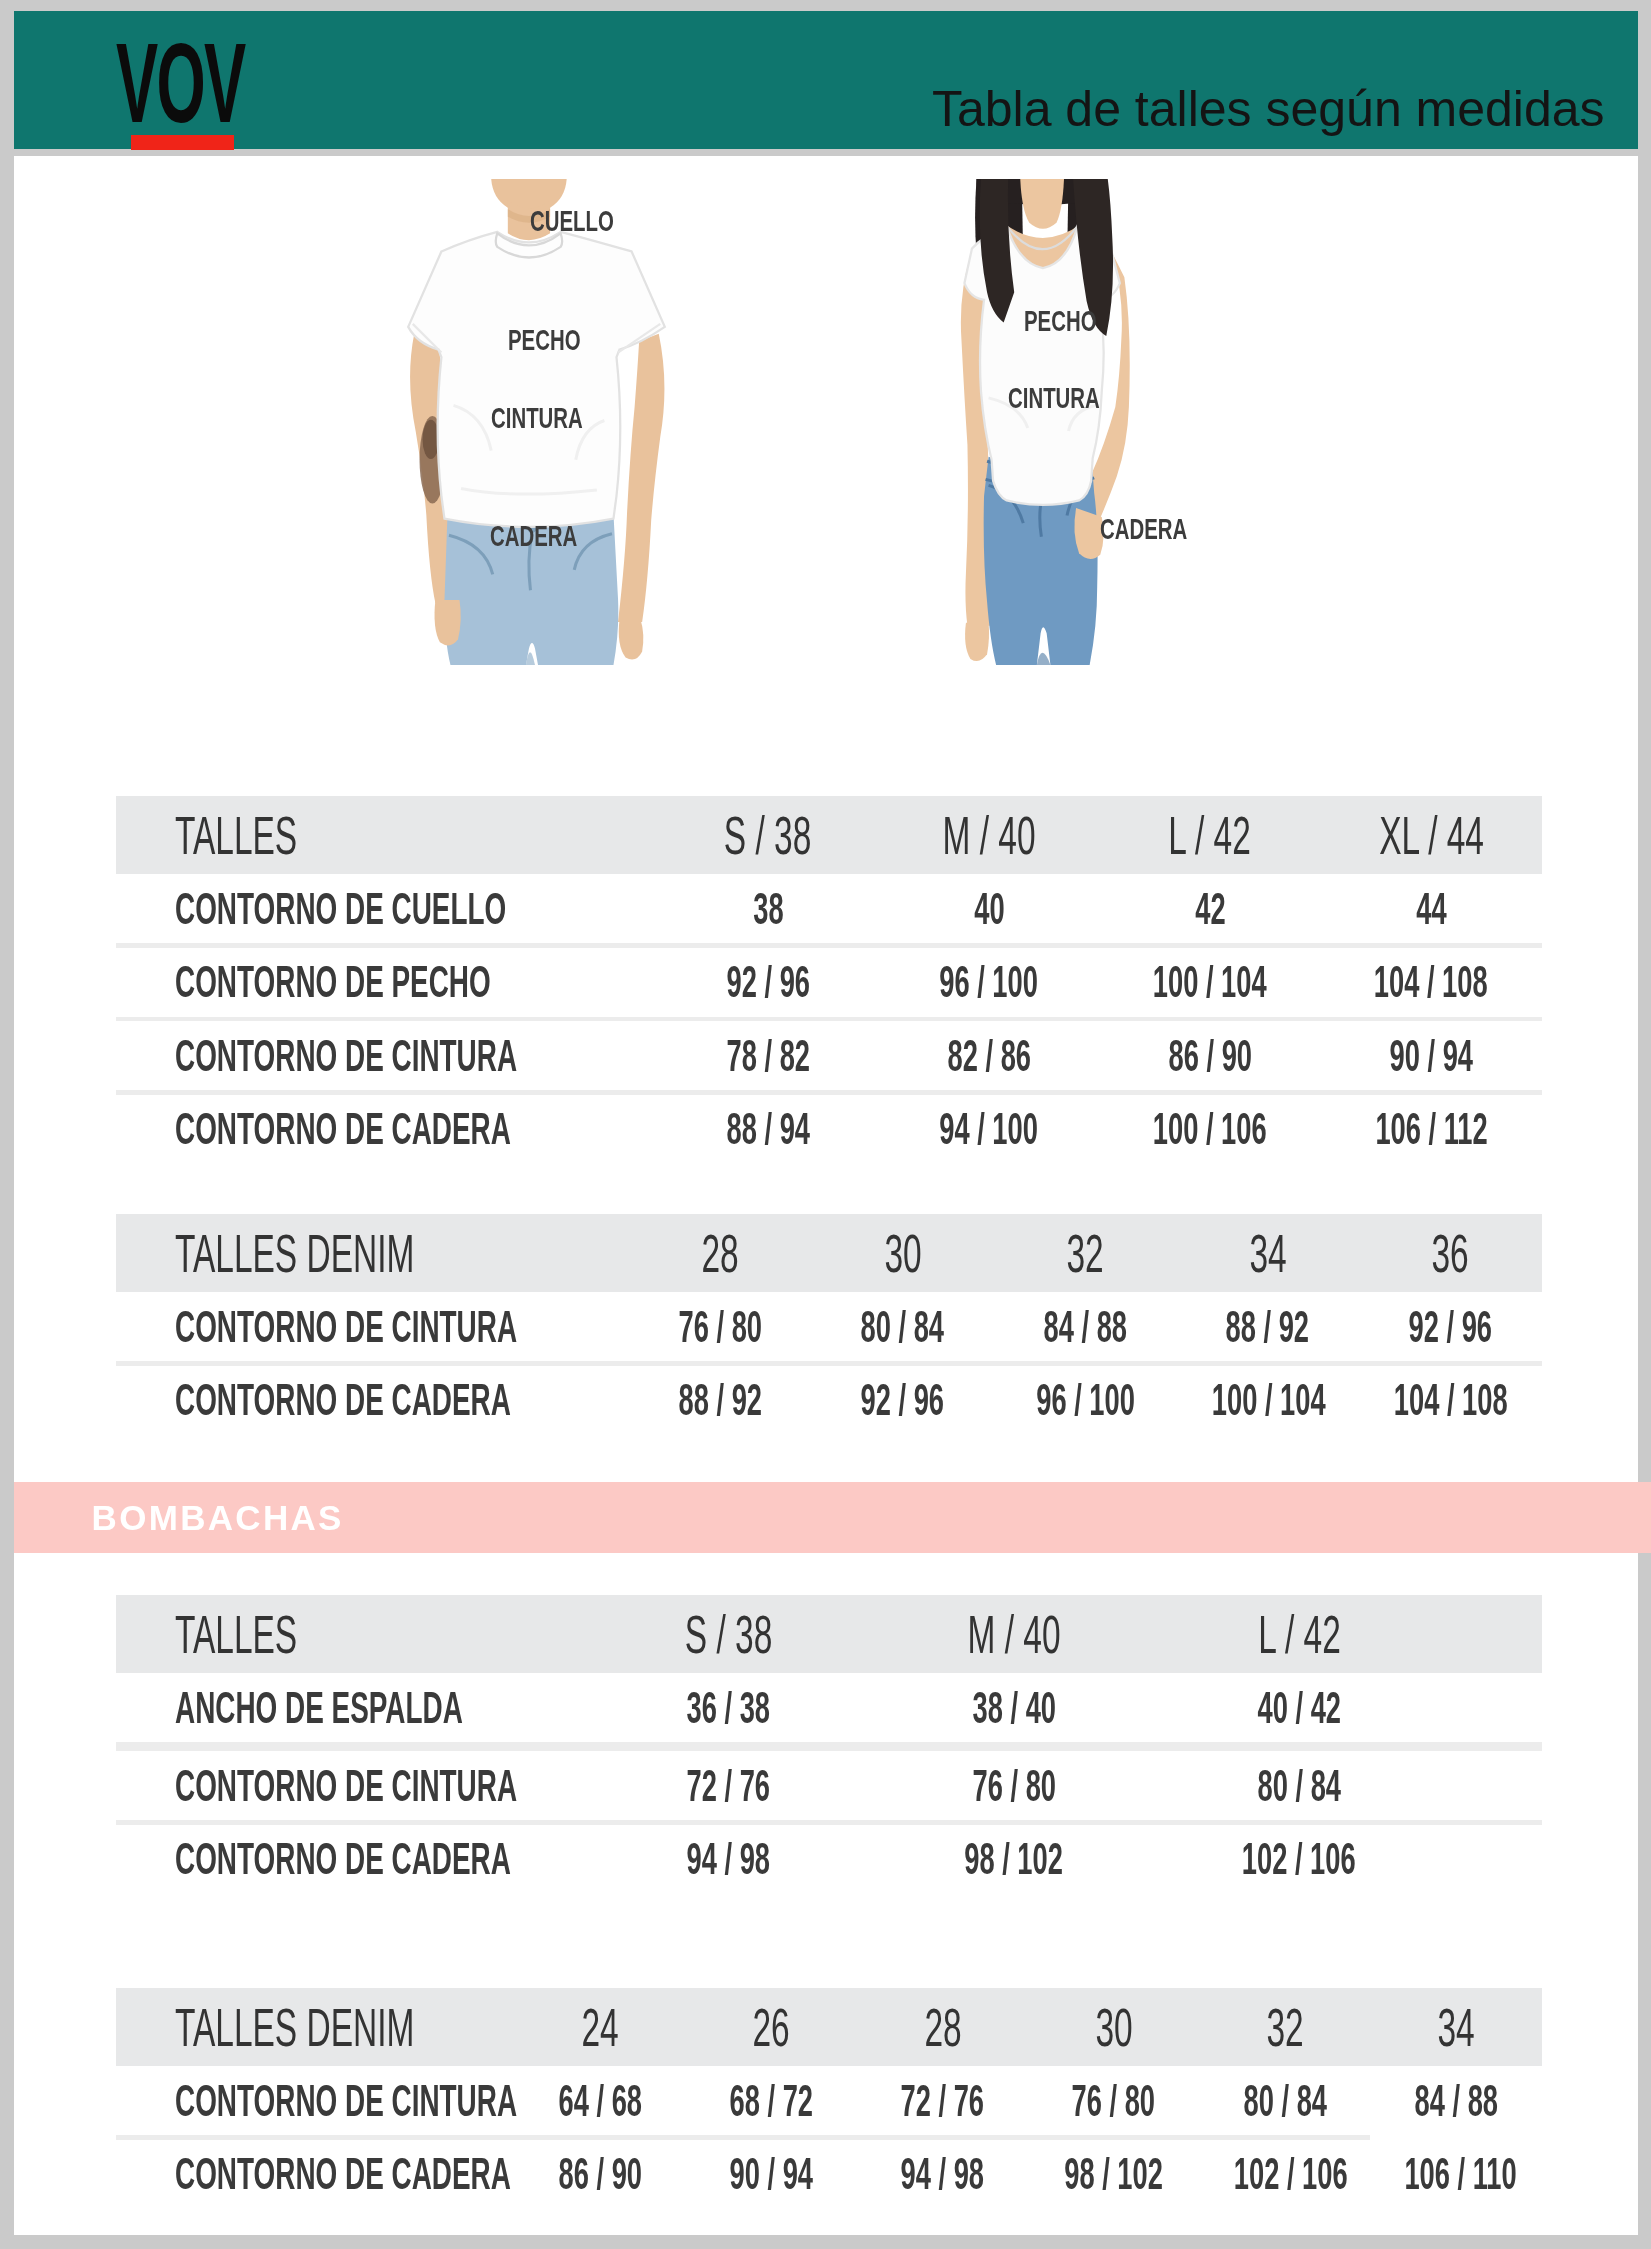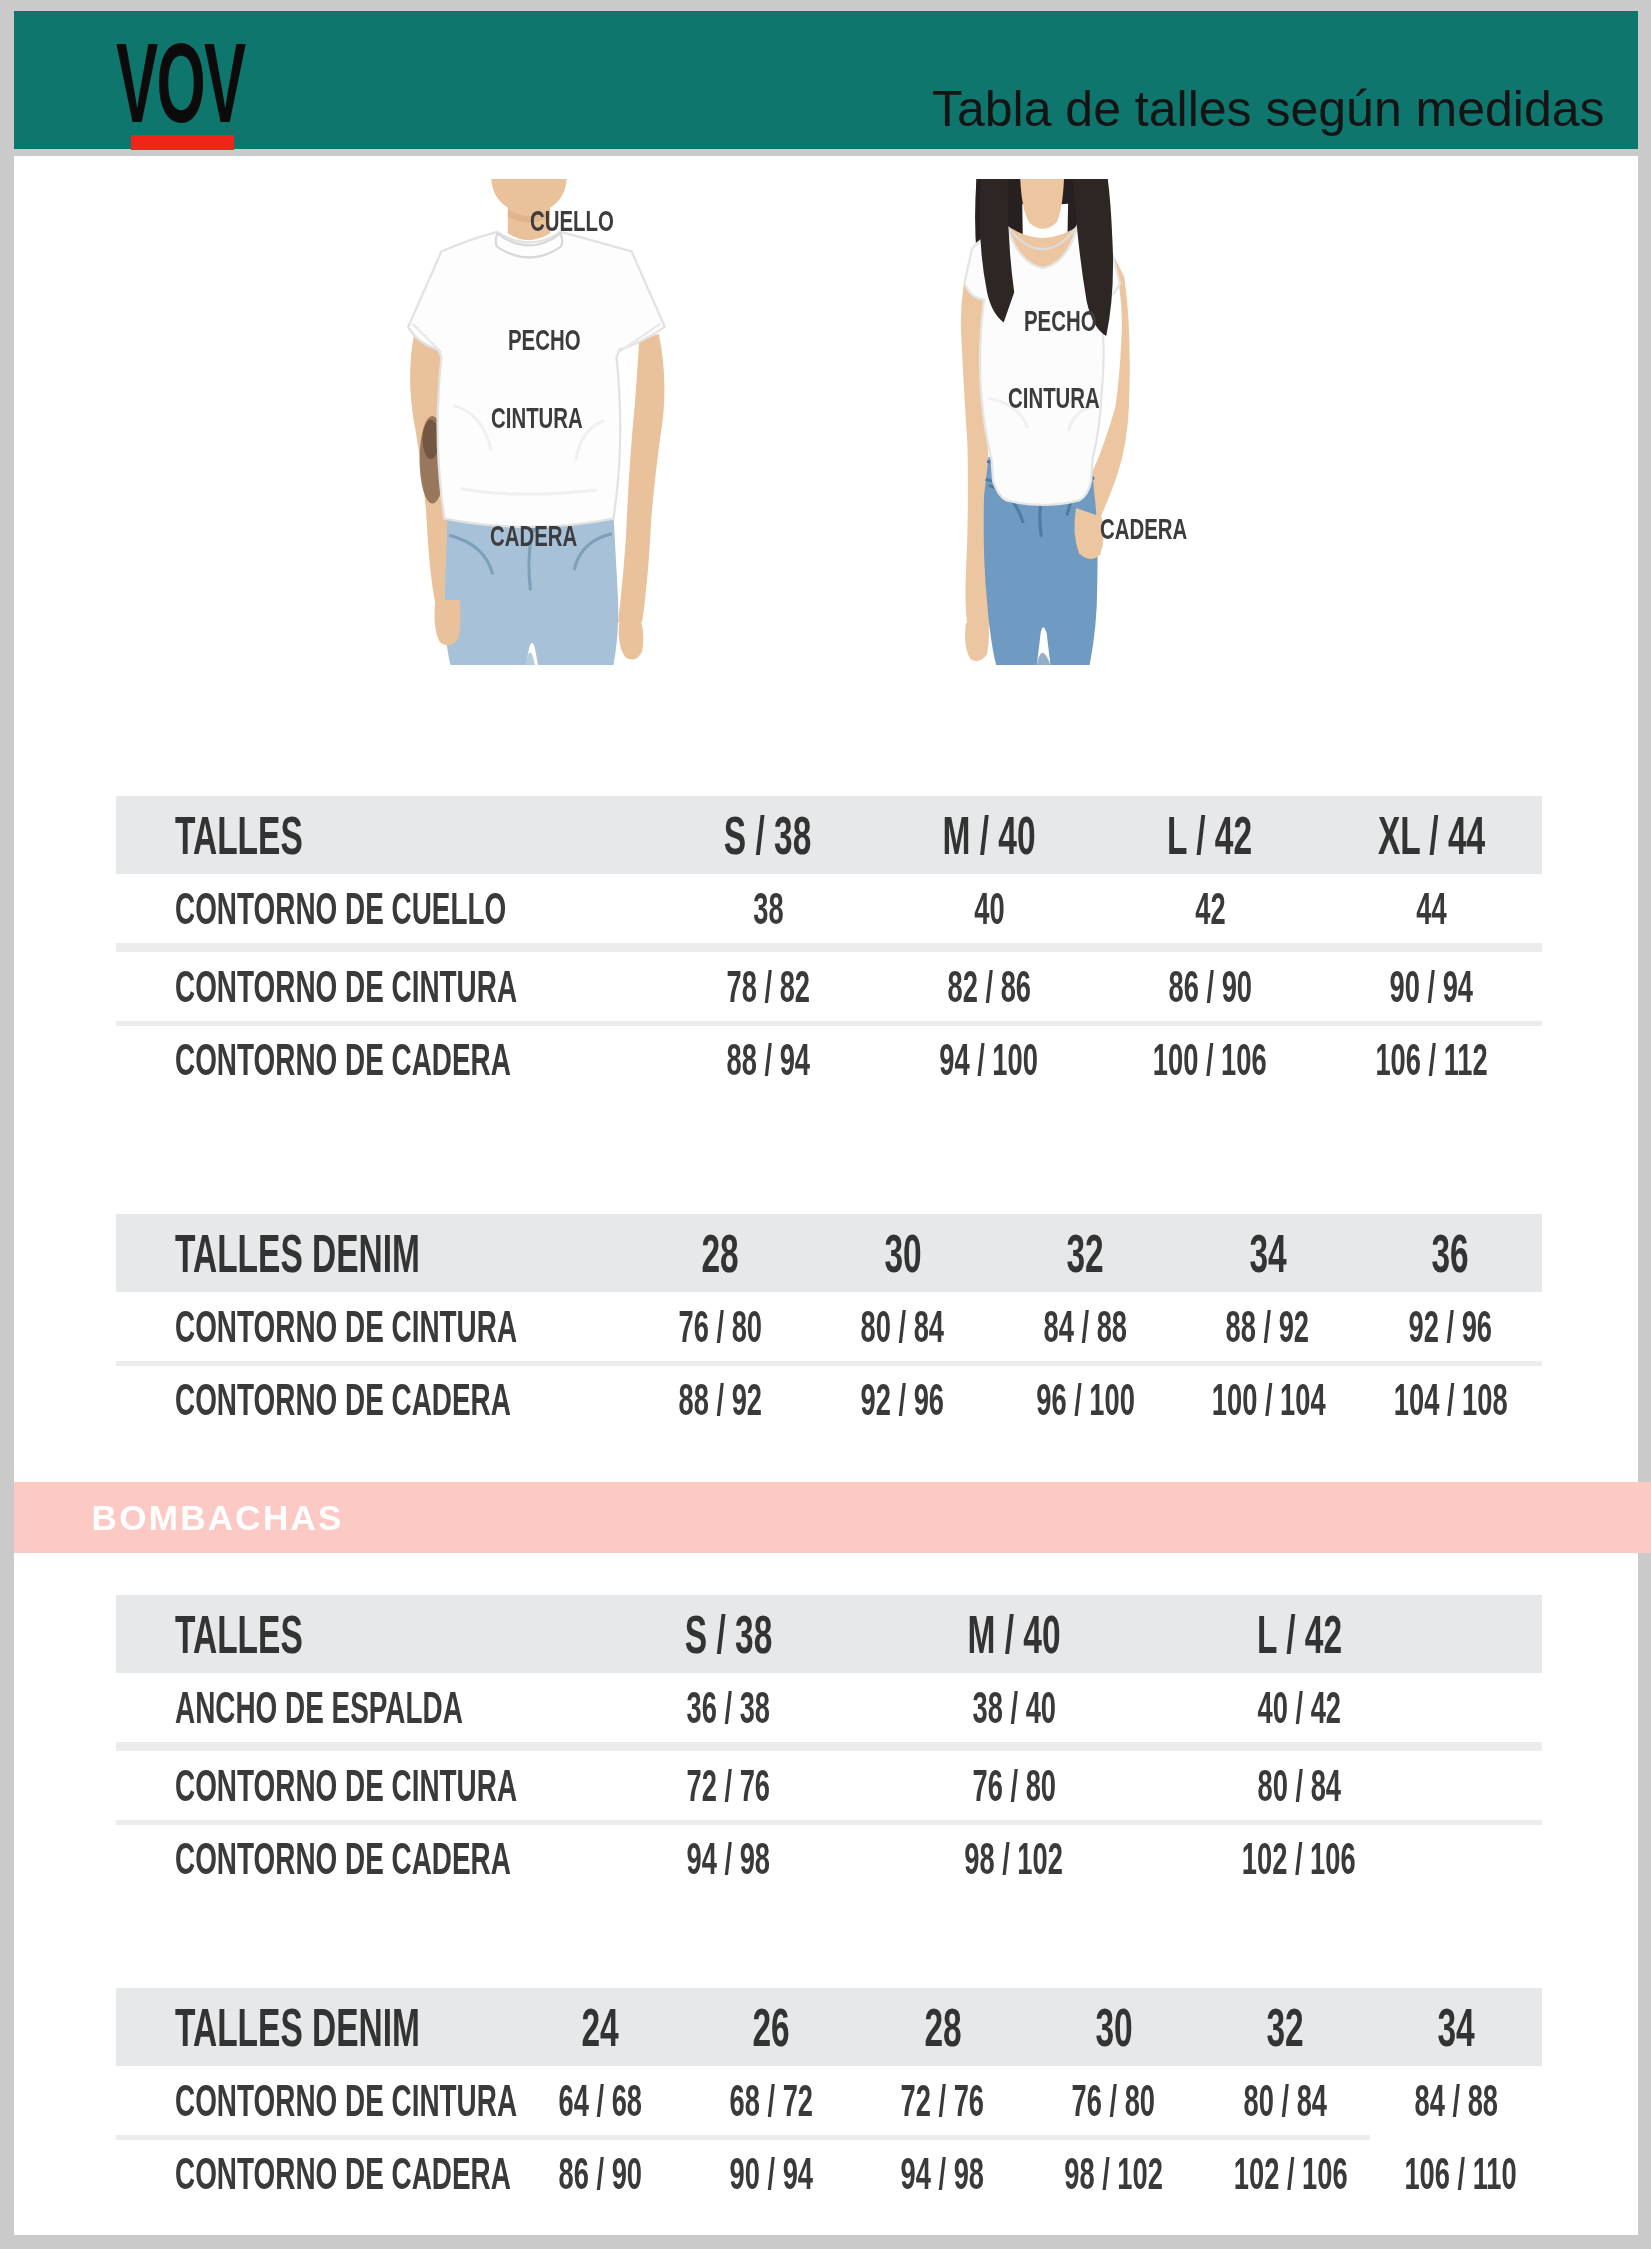--- a/index.html
+++ b/index.html
@@ -26,21 +26,21 @@
             transform:scaleX(0.68); transform-origin:left center; letter-spacing:0px; }
 
   
   .banner { position:absolute; left:0; width:1624px; height:71px; background:#fcc9c5; display:flex; align-items:center; }
   .banner-label { margin-left:64px; font-size:35px; font-weight:bold; color:#ffffff; letter-spacing:2.3px; }
 
   
   .tbl { position:absolute; left:102px; width:1426px; }
   table.size-table { border-collapse:collapse; width:1426px; table-layout:fixed; }
   table.size-table thead tr { background:#e7e8e9; height:78px; }
-  table.size-table th { font-weight:bold; color:#333333; padding:0; }
+  table.size-table th { font-weight:normal; color:#333333; padding:0; }
   table.size-table th.lab { text-align:left; padding-left:59px; }
   table.size-table th .cx { font-size:54px; }
   table.size-table tr.data { height:69px; background:#ffffff;margin-top:36px; }
   table.size-table td { padding:0; text-align:center; color:#3a3a3a; font-weight:bold; }
   table.size-table td.lab { text-align:left; padding-left:59px; }
   table.size-table td.lab .cx { font-size:45px; }
   table.size-table td.val .cx { font-size:44px; }
   table.size-table tr.sep { height:4.5px; }
   table.size-table tr.sep td { background:#ececec; height:4.5px; line-height:0; font-size:0; }
 
@@ -183,20 +183,27 @@
           <tbody>
             <tr class="data">
               <td class="lab"><span class="cx left">CONTORNO DE CUELLO</span></td>
               <td class="val"><span class="cx mid">38</span></td>
               <td class="val"><span class="cx mid">40</span></td>
               <td class="val"><span class="cx mid">42</span></td>
               <td class="val"><span class="cx mid">44</span></td>
             </tr>
             <tr class="sep">
               <td colspan="5"></td>
+            </tr>
+            <tr class="data">
+              <td class="lab"><span class="cx left">CONTORNO DE PECHO</span></td>
+              <td class="val"><span class="cx mid">92 / 96</span></td>
+              <td class="val"><span class="cx mid">96 / 100</span></td>
+              <td class="val"><span class="cx mid">100 / 104</span></td>
+              <td class="val"><span class="cx mid">104 / 108</span></td>
             </tr>
             <tr class="sep">
               <td colspan="5"></td>
             </tr>
             <tr class="data">
               <td class="lab"><span class="cx left">CONTORNO DE CINTURA</span></td>
               <td class="val"><span class="cx mid">78 / 82</span></td>
               <td class="val"><span class="cx mid">82 / 86</span></td>
               <td class="val"><span class="cx mid">86 / 90</span></td>
               <td class="val"><span class="cx mid">90 / 94</span></td>

